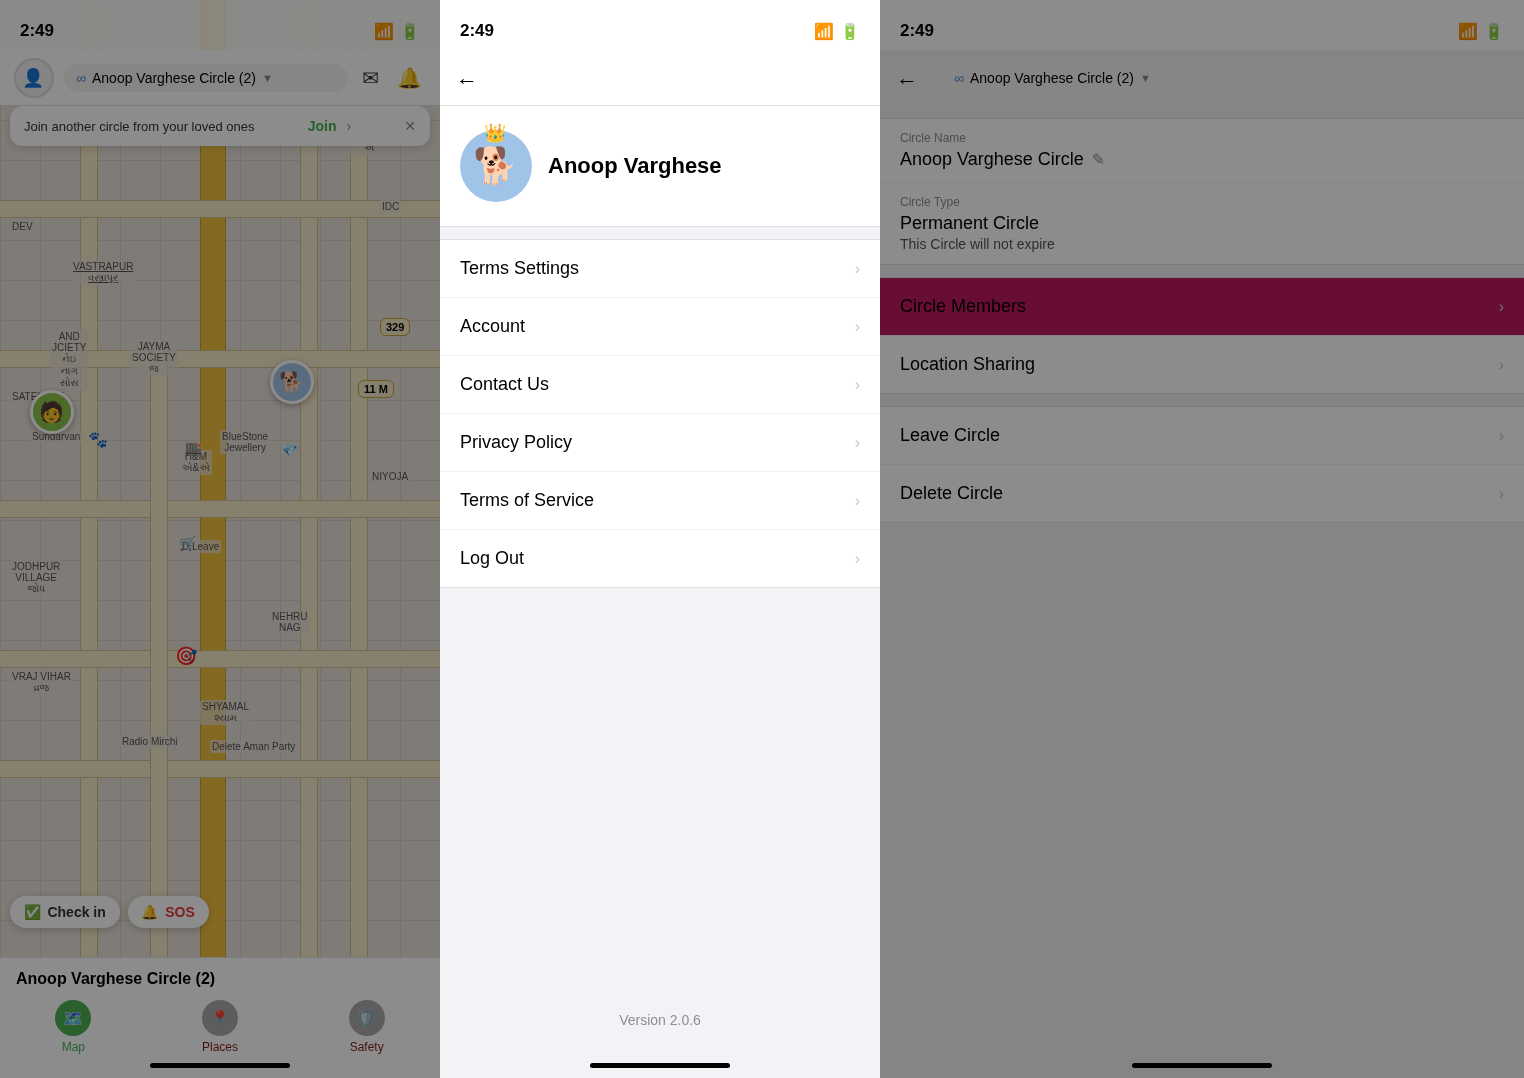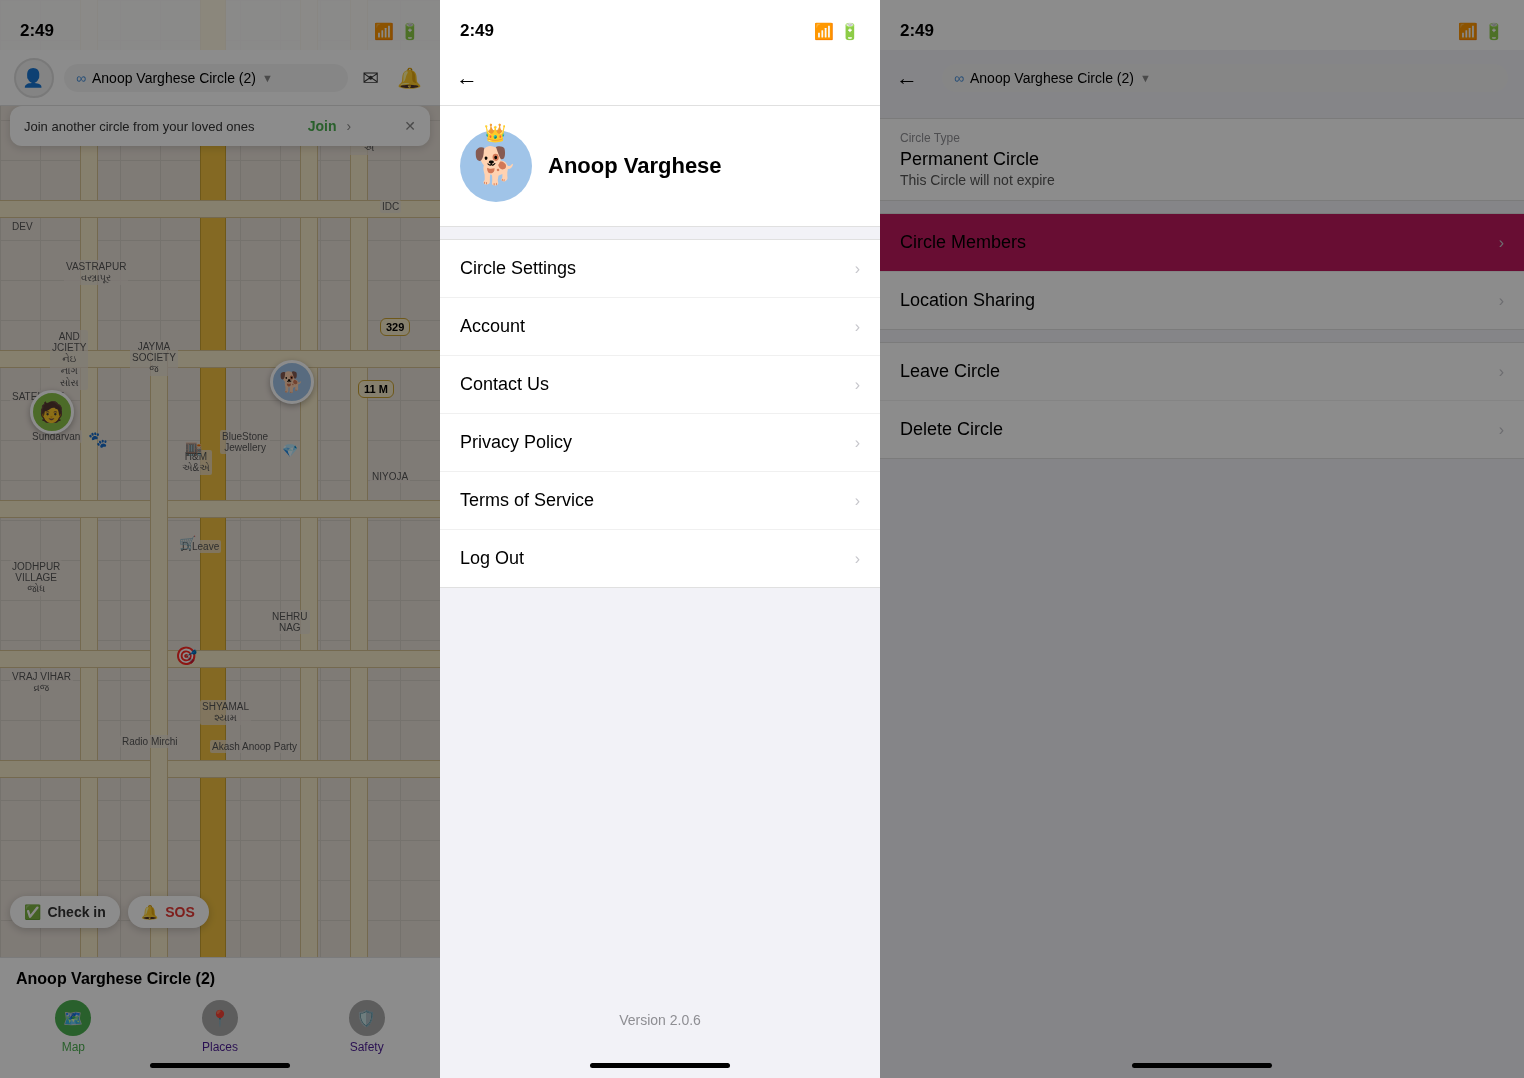--- a/index.html
+++ b/index.html
@@ -192,21 +192,21 @@
       align-items: center;
       gap: 4px;
     }
     .tab-icon-circle {
       width: 36px; height: 36px;
       border-radius: 50%;
       display: flex; align-items: center; justify-content: center;
     }
     .tab-icon-circle.active { background: #4CAF50; }
     .tab-icon-circle.inactive { background: #aaa; }
-    .tab-label { font-size: 12px; color: #4c1d95; }
+    .tab-label { font-size: 12px; color: #7f1d1d; }
     .tab-label.active { color: #4CAF50; }
 
     
     .map-actions {
       position: absolute;
       bottom: 150px;
       left: 10px;
       display: flex;
       gap: 8px;
       z-index: 60;
@@ -505,39 +505,39 @@
   <div class="map-road-v" style="left:350px;top:0;bottom:0;"></div>
   <div class="map-road-h" style="top:200px;left:0;right:0;"></div>
   <div class="map-road-h" style="top:350px;left:0;right:0;"></div>
   <div class="map-road-h" style="top:500px;left:0;right:0;"></div>
   <div class="map-road-h" style="top:650px;left:0;right:0;"></div>
   <div class="map-road-h" style="top:760px;left:0;right:0;"></div>
   <div class="map-road-v" style="left:150px;top:350px;bottom:0;"></div>
 
   <span class="map-label" style="left:50px;top:130px;">GURUKUL</span>
   <span class="map-label" style="left:10px;top:220px;">DEV</span>
-  <span class="map-label" style="left:64px;top:260px;">VASTRAPUR<br>વસ્ત્રાપૂર</span>
+  <span class="map-label" style="left:71px;top:260px;text-decoration:underline;">VASTRAPUR<br>વસ્ત્રાપૂર</span>
   <span class="map-label" style="left:50px;top:310px;margin-top:20px;">AND<br>JCIETY<br>નેઇ<br>નાગ<br>સોસ</span>
   <span class="map-label" style="left:130px;top:340px;">JAYMA<br>SOCIETY<br>જ</span>
   <span class="map-label" style="left:10px;top:390px;">SATELLITE<br>સેટ</span>
   <span class="map-label" style="left:30px;top:430px;">Sundarvan</span>
   <span class="map-label" style="left:180px;top:450px;">H&amp;M<br>એ&amp;એ</span>
   <span class="map-label" style="left:220px;top:430px;">BlueStone<br>Jewellery</span>
   <span class="map-label" style="left:10px;top:560px;">JODHPUR<br>VILLAGE<br>જોધ</span>
   <span class="map-label" style="left:180px;top:540px;">D Leave</span>
   <span class="map-label" style="left:270px;top:610px;">NEHRU<br>NAG</span>
   <span class="map-label" style="left:10px;top:670px;">VRAJ VIHAR<br>વ્રજ</span>
   <span class="map-label" style="left:200px;top:700px;">SHYAMAL<br>શ્યામ</span>
   <span class="map-label" style="left:350px;top:100px;">PVR Acropolis</span>
   <span class="map-label" style="left:340px;top:130px;">Ahemdabad<br>અ</span>
   <span class="map-label" style="left:330px;top:50px;">Sunset Drive In</span>
   <span class="map-label" style="left:380px;top:200px;">IDC</span>
   <span class="map-label" style="left:370px;top:470px;">NIYOJA</span>
   <span class="map-label" style="left:120px;top:735px;">Radio Mirchi</span>
-  <span class="map-label" style="left:210px;top:740px;">Akash Anoop Party</span>
+  <span class="map-label" style="left:210px;top:740px;">Delete Aman Party</span>
 
   <div class="member-avatar" style="left:30px;top:390px;">🧑</div>
   <div class="member-avatar-dog" style="left:270px;top:360px;">🐕</div>
 
   <div style="position:absolute;left:175px;top:645px;font-size:18px;z-index:55;">🎯</div>
   <div style="position:absolute;left:88px;top:430px;font-size:16px;z-index:55;color:#388E3C;">🐾</div>
   <div style="position:absolute;left:185px;top:440px;font-size:14px;z-index:55;color:#1976D2;">🏬</div>
   <div style="position:absolute;left:282px;top:443px;font-size:13px;z-index:55;color:#1976D2;">💎</div>
   <div style="position:absolute;left:179px;top:535px;font-size:14px;z-index:55;color:#1976D2;">🛒</div>
 
@@ -628,21 +628,21 @@
       <div class="profile-avatar">
         <span class="crown-badge">👑</span>
         🐕
       </div>
       <span class="profile-name">Anoop Varghese</span>
     </div>
 
     <div class="menu-section">
 
       <div class="menu-item">
-        <span class="menu-item-label">Circle Settings</span>
+        <span class="menu-item-label">Terms Settings</span>
         <span class="menu-chevron">›</span>
       </div>
 
       <div class="menu-item">
         <span class="menu-item-label">Account</span>
         <span class="menu-chevron">›</span>
       </div>
 
       <div class="menu-item">
         <span class="menu-item-label">Contact Us</span>
@@ -687,20 +687,27 @@
       <span class="infinity-icon">∞</span>
       <span class="circle-name-text">Anoop Varghese Circle (2)</span>
       <span class="chevron-down">▼</span>
     </div>
   </div>
 
   <div class="scrollable">
 
     <div class="settings-section-card">
       <div class="settings-field">
+        <div class="field-label">Circle Name</div>
+        <div class="field-value">
+          <span>Anoop Varghese Circle</span>
+          <span class="edit-icon">✎</span>
+        </div>
+      </div>
+      <div class="settings-field">
         <div class="field-label">Circle Type</div>
         <div class="field-value">
           <span>Permanent Circle</span>
         </div>
         <div class="field-value-sub">This Circle will not expire</div>
       </div>
     </div>
 
     <div class="settings-section-card">
       <div class="settings-menu-item active-highlight" style="background:#be185d;">

